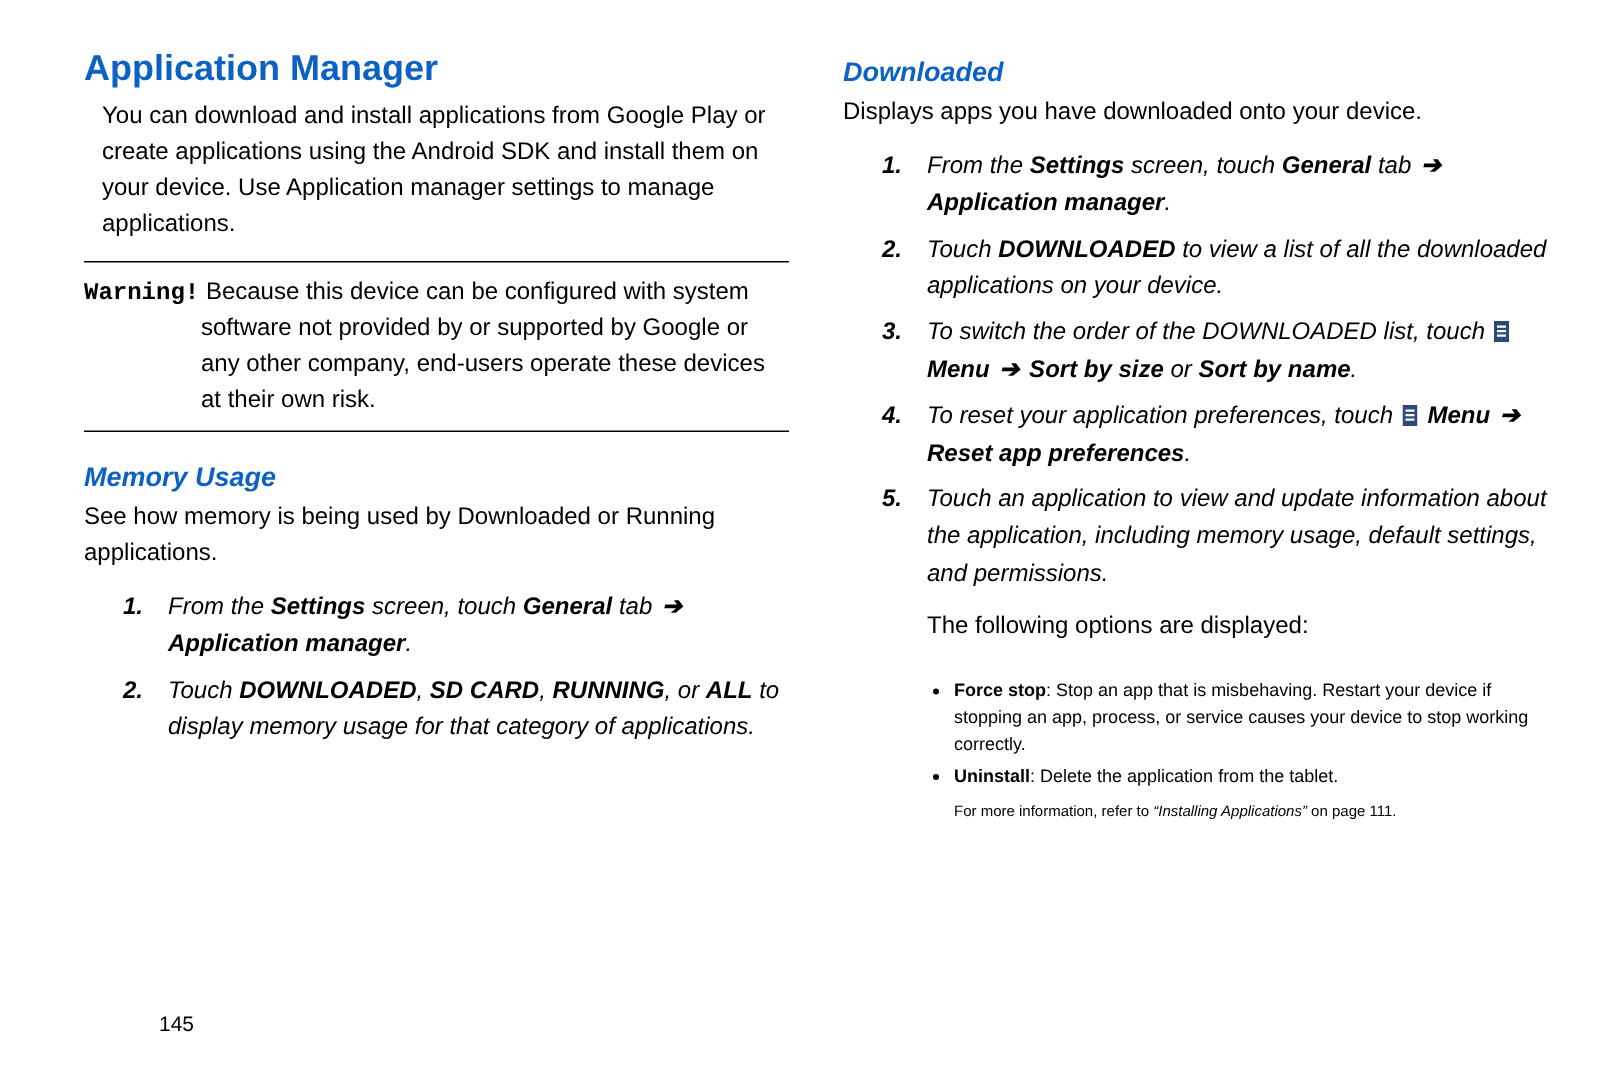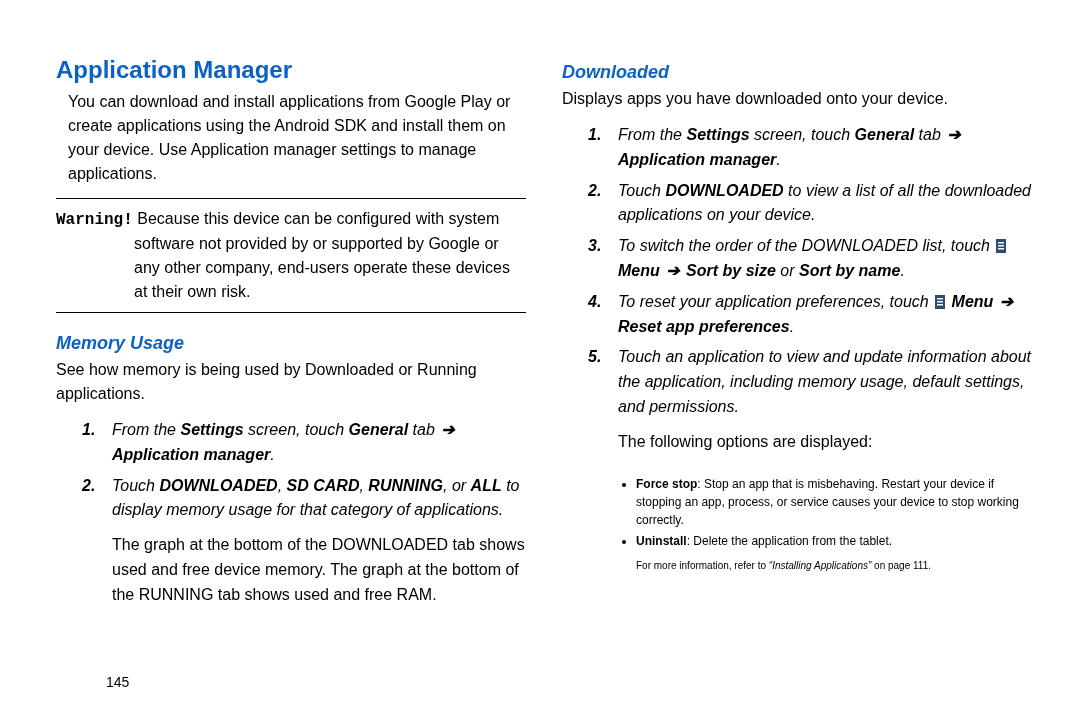--- a/index.html
+++ b/index.html
@@ -7,21 +7,21 @@
     padding: 0;
     width: 1080px;
     height: 720px;
     background: #fff;
     font-family: Arial, Helvetica, sans-serif;
     color: #000;
   }
   .page {
     display: flex;
     flex-direction: row;
-    padding: 56px 48px 20px 56px;
+    padding: 32px 48px 20px 56px;
     box-sizing: border-box;
     height: 100%;
     gap: 36px;
   }
   .col {
     flex: 1 1 0;
     display: flex;
     flex-direction: column;
   }
   h1.section-title {
@@ -143,21 +143,20 @@
     <p class="body">See how memory is being used by Downloaded or Running applications.</p>
     <ol class="steps">
       <li>
         <span>From the </span><span class="b">Settings</span><span> screen, touch </span><span class="b">General</span><span> tab </span><span class="arrow">➔</span>
         <span class="b">Application manager</span><span>.</span>
       </li>
       <li>
         <span>Touch </span><span class="b">DOWNLOADED</span><span>, </span><span class="b">SD CARD</span><span>, </span><span class="b">RUNNING</span><span>, or </span><span class="b">ALL</span><span> to display memory usage for that category of applications.</span>
       </li>
     </ol>
-    <p class="after-list">The graph at the bottom of the DOWNLOADED tab shows used and free device memory. The graph at the bottom of the RUNNING tab shows used and free RAM.</p>
   </div>
 
   <div class="col">
     <h2 class="sub-title" style="margin-top:6px;">Downloaded</h2>
     <p class="body">Displays apps you have downloaded onto your device.</p>
     <ol class="steps">
       <li>
         <span>From the </span><span class="b">Settings</span><span> screen, touch </span><span class="b">General</span><span> tab </span><span class="arrow">➔</span>
         <span class="b">Application manager</span><span>.</span>
       </li>

